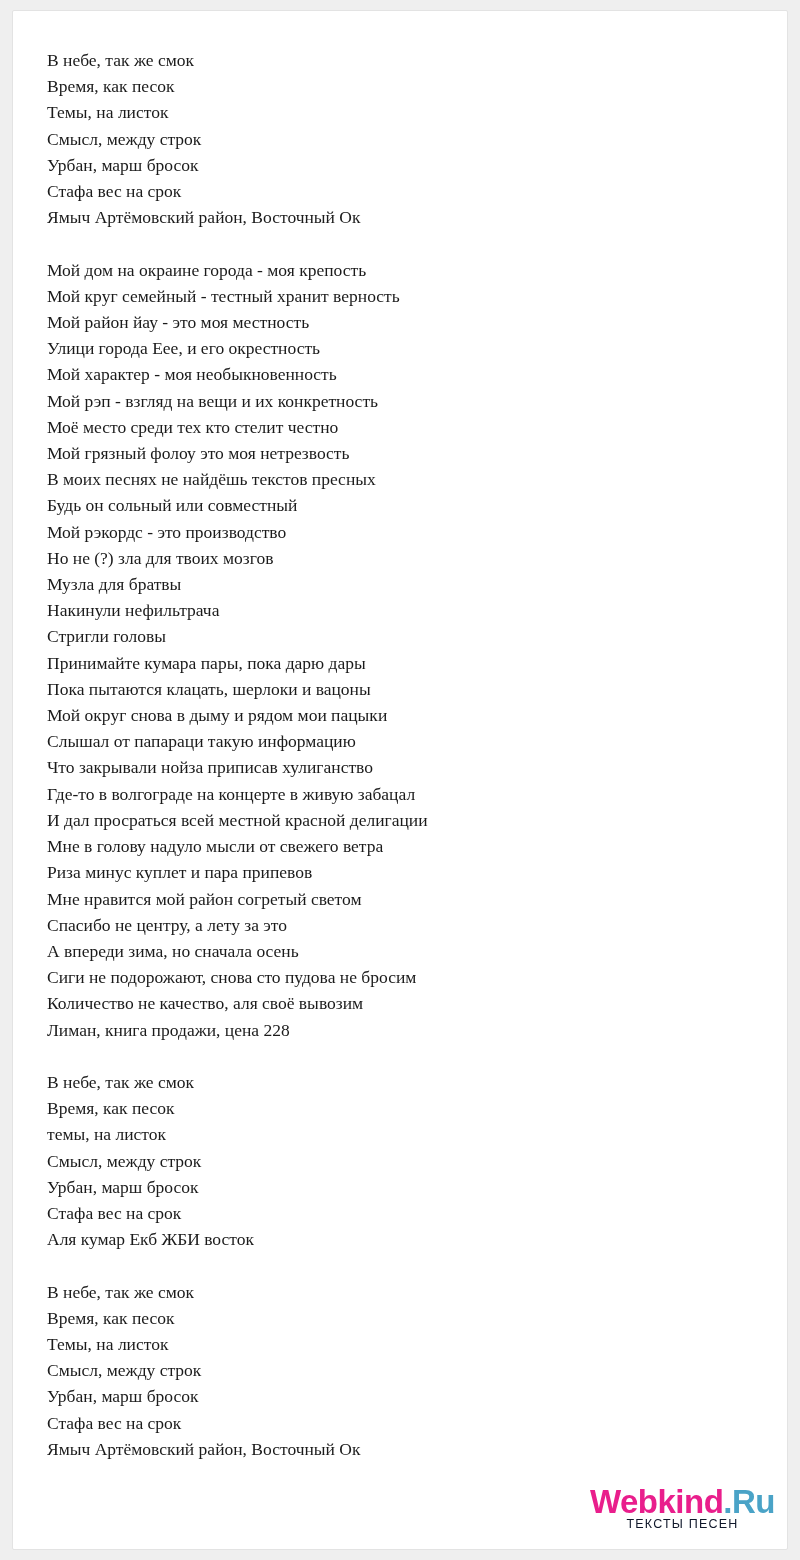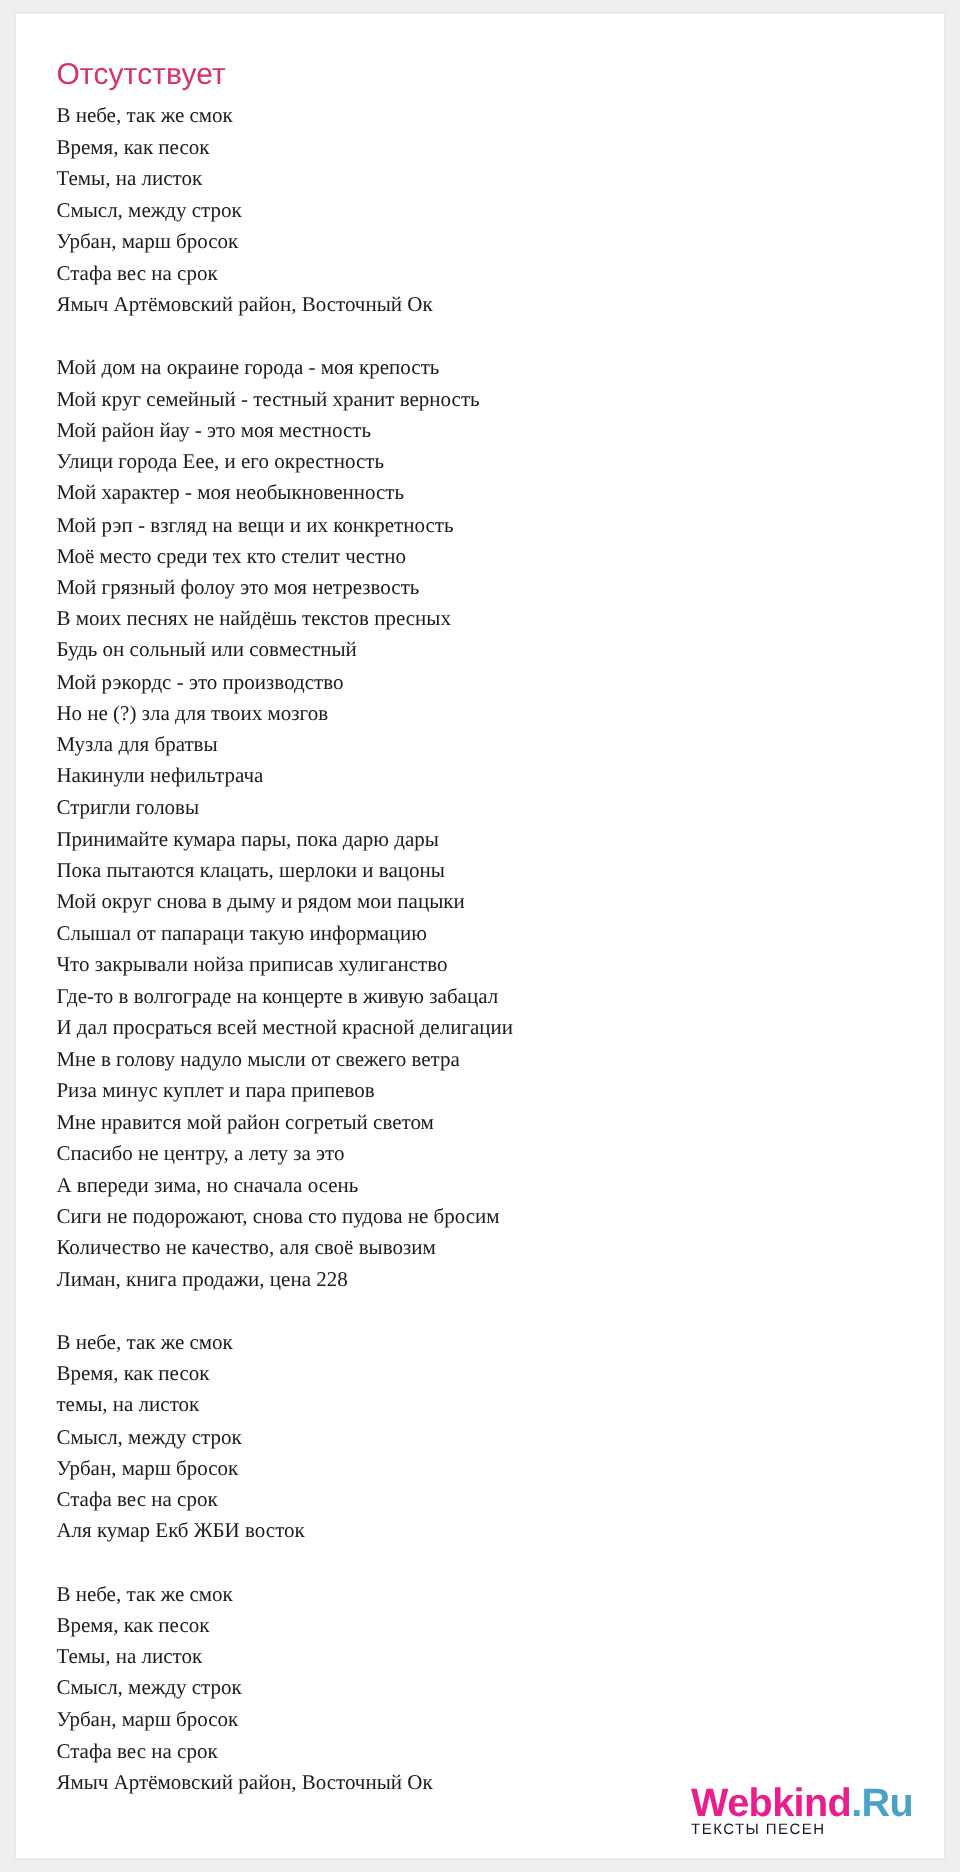--- a/index.html
+++ b/index.html
@@ -54,23 +54,23 @@
   .lyrics {
     font-size: 17.5px;
     line-height: 26.2px;
     color: #1b1b1b;
     white-space: pre-wrap;
     margin: 0;
     font-family: Liberation Serif, serif;
   }
   .watermark {
     position: absolute;
-    right: 26px;
+    right: 12px;
     bottom: 18px;
-    text-align: left;
+    text-align: center;
     user-select: none;
   }
   .wm-main {
     font-size: 33px;
     font-weight: bold;
     line-height: 34px;
     color: #e91e8c;
     letter-spacing: -0.5px;
   }
   .wm-main .wm-ru {
@@ -82,21 +82,20 @@
     letter-spacing: 1.2px;
     margin-top: -2px;
   }
 </style>
 </head>
 <body>
 
 <div class="page">
   <div class="sheet">
 
-    <h1 class="song-title">Отсутствует</h1>
 
 
     <div class="lyrics">В небе, так же смок
 Время, как песок
 Темы, на листок
 Смысл, между строк
 Урбан, марш бросок
 Стафа вес на срок
 Ямыч Артёмовский район, Восточный Ок
 

